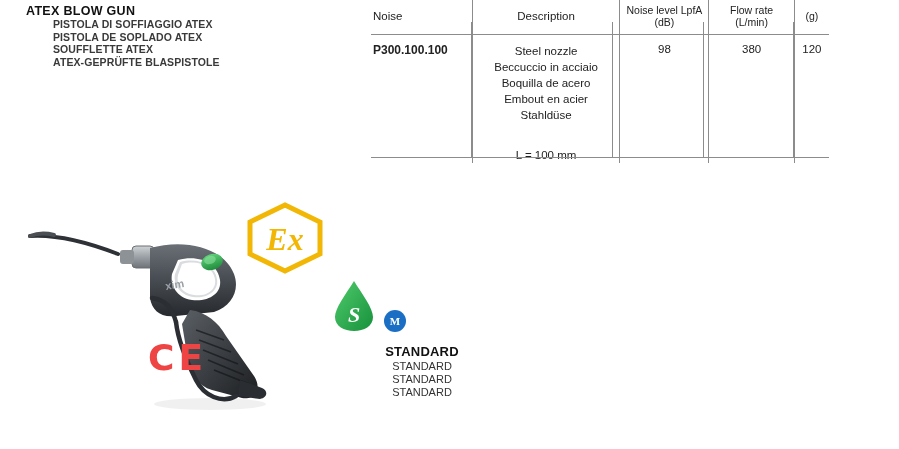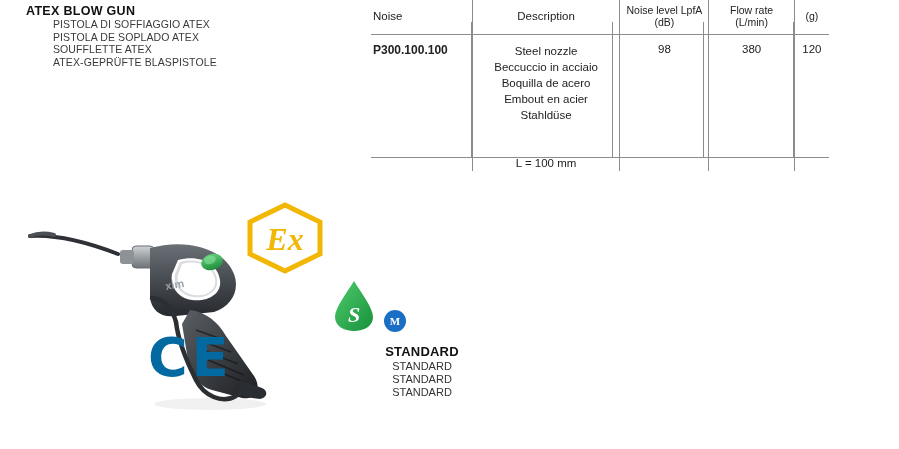--- a/index.html
+++ b/index.html
@@ -25,21 +25,21 @@
   }
   .title-block .main-title {
     font-size: 12.5px;
     font-weight: bold;
     letter-spacing: 0.3px;
     color: #111111;
     line-height: 14px;
   }
   .title-block .sub-title {
     font-size: 10.5px;
-    font-weight: normal;
+    font-weight: bold;
     color: #3a3a3a;
     line-height: 12.6px;
     letter-spacing: 0.1px;
     padding-left: 27px;
   }
 
   
   .table-wrap {
     position: absolute;
     left: 371px;
@@ -103,21 +103,21 @@
     border-right: 1px solid #8c8c8c;
     line-height: 16px;
   }
   table.spec td.col-noise {
     border-right: 1px solid #8c8c8c;
   }
   table.spec td.col-flow {
     border-right: 1px solid #8c8c8c;
   }
   .desc-lines div { white-space: nowrap; }
-  .desc-length { margin-top: 32px; }
+  .desc-length { margin-top: 24px; }
   .row-underline {
     position: absolute;
     left: 371px;
     top: 157px;
     width: 458px;
     height: 1px;
     background: #8c8c8c;
   }
   .vrule {
     position: absolute;
@@ -132,24 +132,24 @@
     top: 190px;
     width: 360px;
     height: 230px;
   }
 
   
   .ce-mark {
     position: absolute;
     left: 148px;
     top: 330px;
-    font-size: 54px;
+    font-size: 36px;
     font-weight: bold;
     letter-spacing: 4px;
-    color: #0369a1;
+    color: #ef4444;
     font-family: "DejaVu Sans", sans-serif;
     line-height: 56px;
   }
 
   
   .atex-logo {
     position: absolute;
     left: 246px;
     top: 202px;
     width: 78px;

